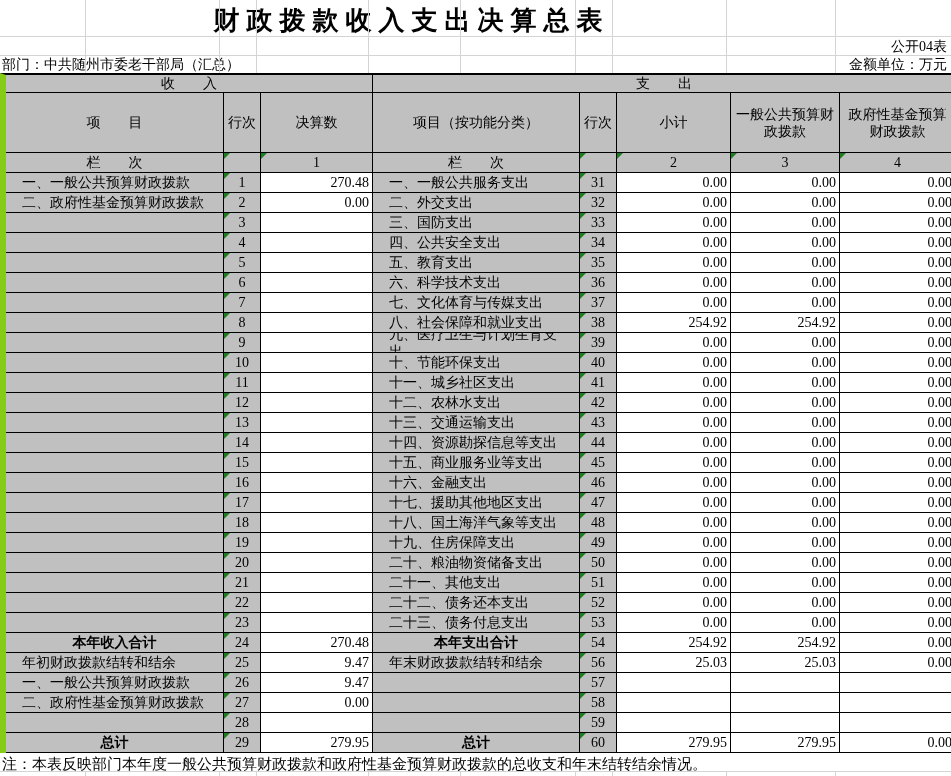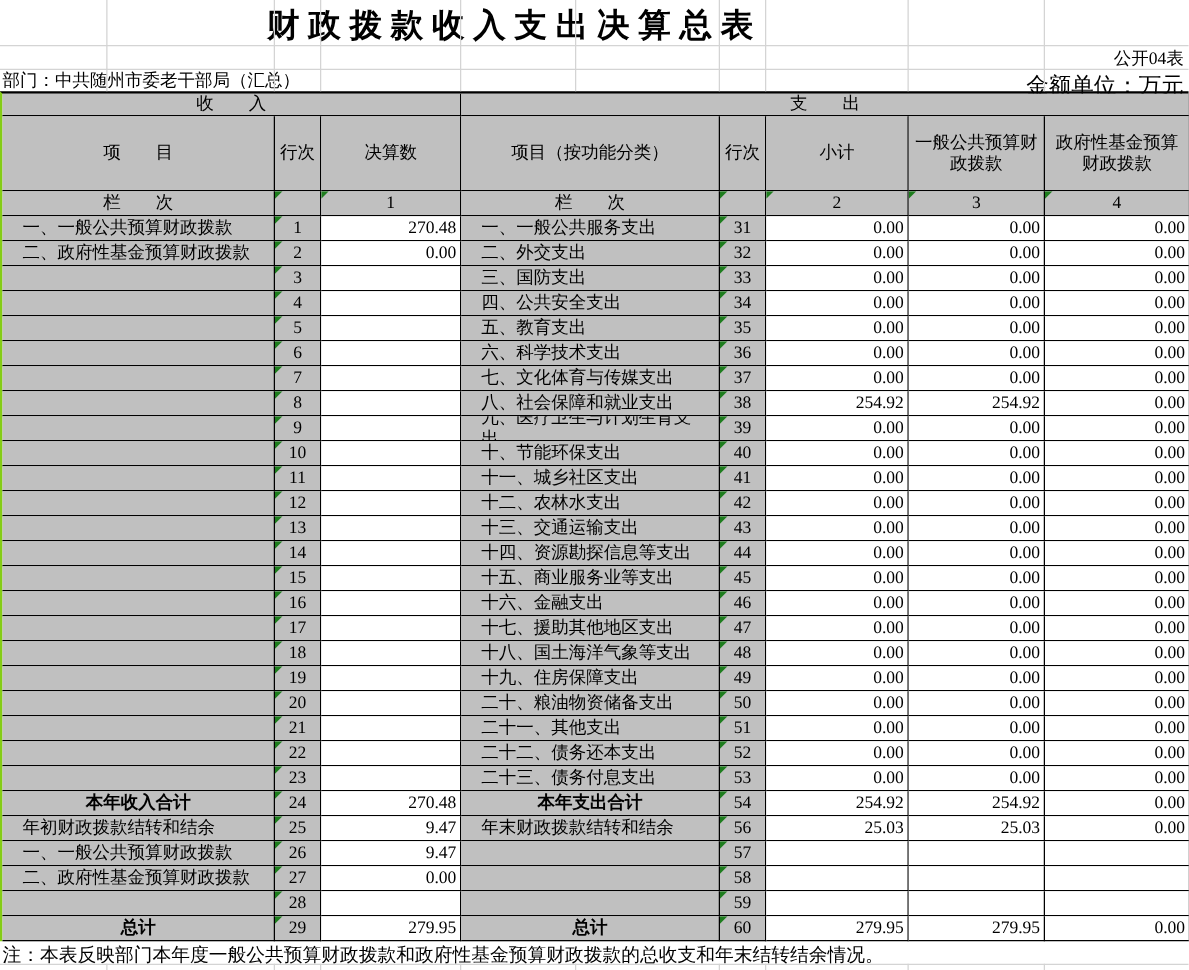--- a/index.html
+++ b/index.html
@@ -5,25 +5,25 @@
   html,body{margin:0;padding:0;background:#fff;}
   body{width:951px;height:776px;position:relative;overflow:hidden;
        font-family:"Liberation Serif","DejaVu Serif",serif;color:#000;}
   
   .vline{position:absolute;width:1px;background:#d4d4d4;}
   .hline{position:absolute;height:1px;background:#d4d4d4;left:0;width:951px;}
   .title{position:absolute;top:3px;left:0;width:823px;text-align:center;
          font-size:26px;font-weight:bold;letter-spacing:7px;white-space:nowrap;}
   .formcode{position:absolute;top:38px;right:4px;font-size:14px;margin-left:32px;}
   .dept{position:absolute;top:56px;left:2px;font-size:14px;}
-  .unit{position:absolute;top:56px;right:4px;font-size:18px;}
+  .unit{position:absolute;top:56px;right:4px;font-size:14px;}
   .note{position:absolute;top:755px;left:2px;font-size:15px;white-space:nowrap;}
   
   #grid{position:absolute;top:73px;left:0;width:951px;
-        border-top:2px solid #000;border-left:2px solid #84cc16;
+        border-top:2px solid #000;border-left:6px solid #84cc16;
         display:grid;box-sizing:border-box;
         grid-template-columns:218px 37px 112px 207px 37px 114px 109px 116px;
         grid-template-rows:18px 60px 20px repeat(29,20px);}
   .cell{box-sizing:border-box;border-right:1px solid #000;border-bottom:1px solid #000;
         font-size:14px;line-height:17px;display:flex;align-items:center;
         position:relative;overflow:hidden;}
   .gray{background:#c0c0c0;}
   .white{background:#fff;}
   .hdr{justify-content:center;text-align:center;padding:0 4px;}
   .item{padding:0 16px;justify-content:flex-start;text-align:left;}

